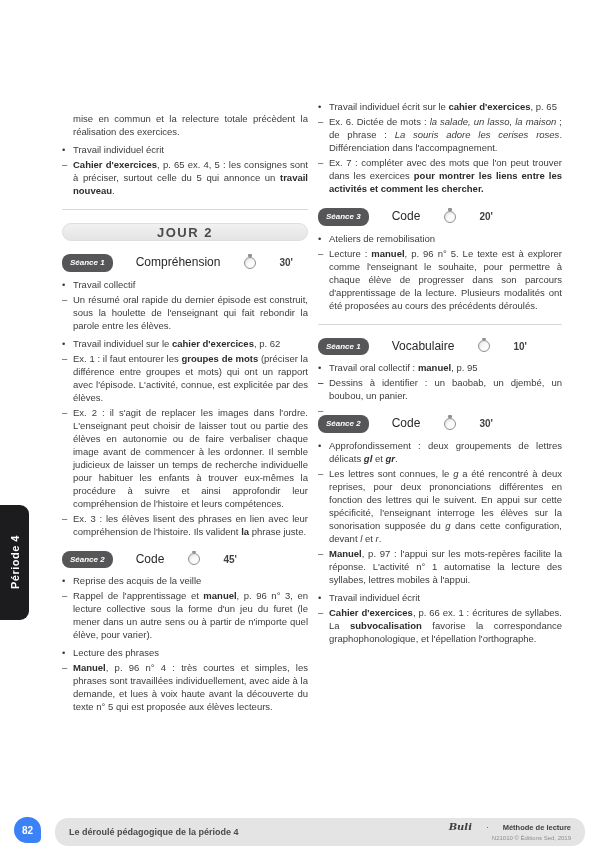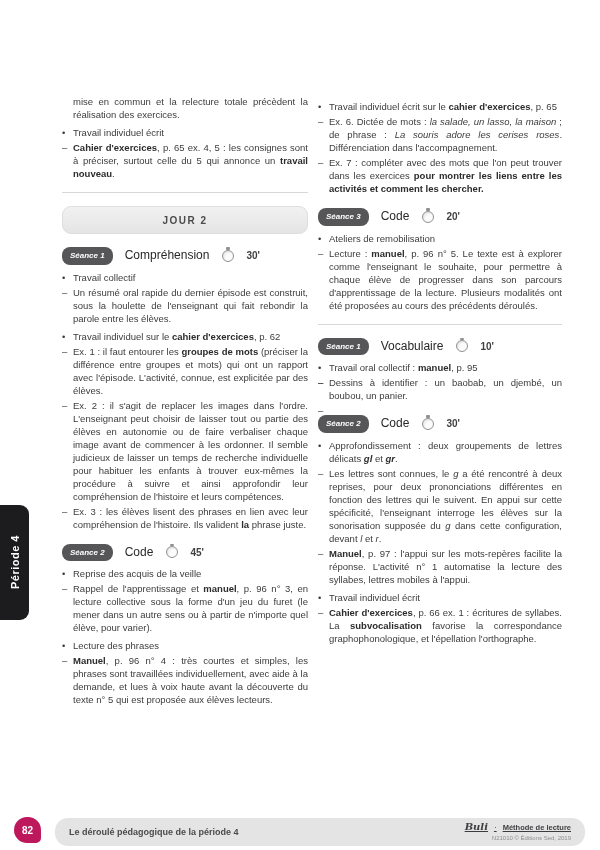--- a/index.html
+++ b/index.html
@@ -39,37 +39,37 @@
   .col-left{left:62px;width:246px;}
   .col-right{left:318px;width:244px;}
 
   .item{
     position:relative;padding-left:11px;
     text-align:justify;hyphens:auto;-webkit-hyphens:auto;
   }
   .item .marker{position:absolute;left:0;top:0;}
   .item.bullet{margin-top:5px;}
   .item.dash{margin-top:2px;}
-  .item.para{margin-top:0;}
+  .item.para{margin-top:17px;}
   .item b{font-weight:bold;color:#2c2c2e;}
   .item i{font-style:italic;}
   .item .bi{font-weight:bold;font-style:italic;color:#2c2c2e;}
 
   .divider{border-top:1px solid var(--divider);margin-top:12px;}
 
   .day-pill{
-    margin:13px 0 11px;height:28px;border-radius:9px;
+    margin:13px 0 11px;height:18px;border-radius:9px;
     background:linear-gradient(#f1f1f2,#e4e4e5);
     border:1px solid #dedede;
     display:flex;align-items:center;justify-content:center;
-    font-size:10px;font-weight:bold;letter-spacing:1.5px;color:#4a4a4c;
+    font-size:13px;font-weight:bold;letter-spacing:1.5px;color:#4a4a4c;
   }
 
   .seance{
-    margin:13px 0 6px;display:flex;align-items:center;gap:12px;
+    margin:13px 0 6px;display:flex;align-items:center;gap:23px;
   }
   .seance .badge{
     background:var(--badge_bg);color:#fff;
     font-size:8px;font-weight:bold;font-style:italic;
     padding:2px 8px 2.5px;border-radius:8px;white-space:nowrap;
   }
   .seance .title{font-weight:normal;font-size:12px;color:#29292b;}
   .stopwatch{
     position:relative;width:12px;height:12px;border-radius:50%;
     border:1.5px solid #919193;
@@ -78,34 +78,34 @@
   }
   .stopwatch::before{
     content:"";position:absolute;left:50%;top:-3.5px;transform:translateX(-50%);
     width:4px;height:2.5px;background:#919193;border-radius:1px;
   }
   .seance .time{font-size:10px;font-weight:600;color:#3f3f41;}
 
   
   .page-badge{
     position:absolute;left:14px;top:817px;width:27px;height:26px;
-    background:#be185d;color:#fff;
+    background:#3b82f6;color:#fff;
     border-radius:13px 13px 5px 13px;
     display:flex;align-items:center;justify-content:center;
     font-size:10px;font-weight:bold;
   }
   .footer-bar{
     position:absolute;left:55px;top:818px;width:530px;height:25px;
     background:var(--footer_bg);border-radius:13px;
     display:flex;align-items:center;justify-content:space-between;
     padding:14px 14px;
   }
   .footer-title{font-size:9px;font-weight:bold;color:#4b4b4d;}
   .brand{text-align:right;line-height:8px;}
-  .brand-top{display:flex;align-items:baseline;justify-content:flex-end;gap:6px;text-decoration:underline;}
+  .brand-top{display:flex;align-items:baseline;justify-content:flex-end;gap:14px;}
   .brand-logo{
     font-family:"DejaVu Serif","Liberation Serif",serif;
     font-style:italic;font-weight:bold;font-size:10px;color:#3f3f41;
   }
   .brand-sep{font-size:8px;color:#3f3f41;}
   .brand-tagline{font-size:7.5px;font-weight:bold;color:#3f3f41;}
   .brand-credit{font-size:6px;color:#8e8e90;margin-top:2px;}
 </style>
 </head>
 <body>

